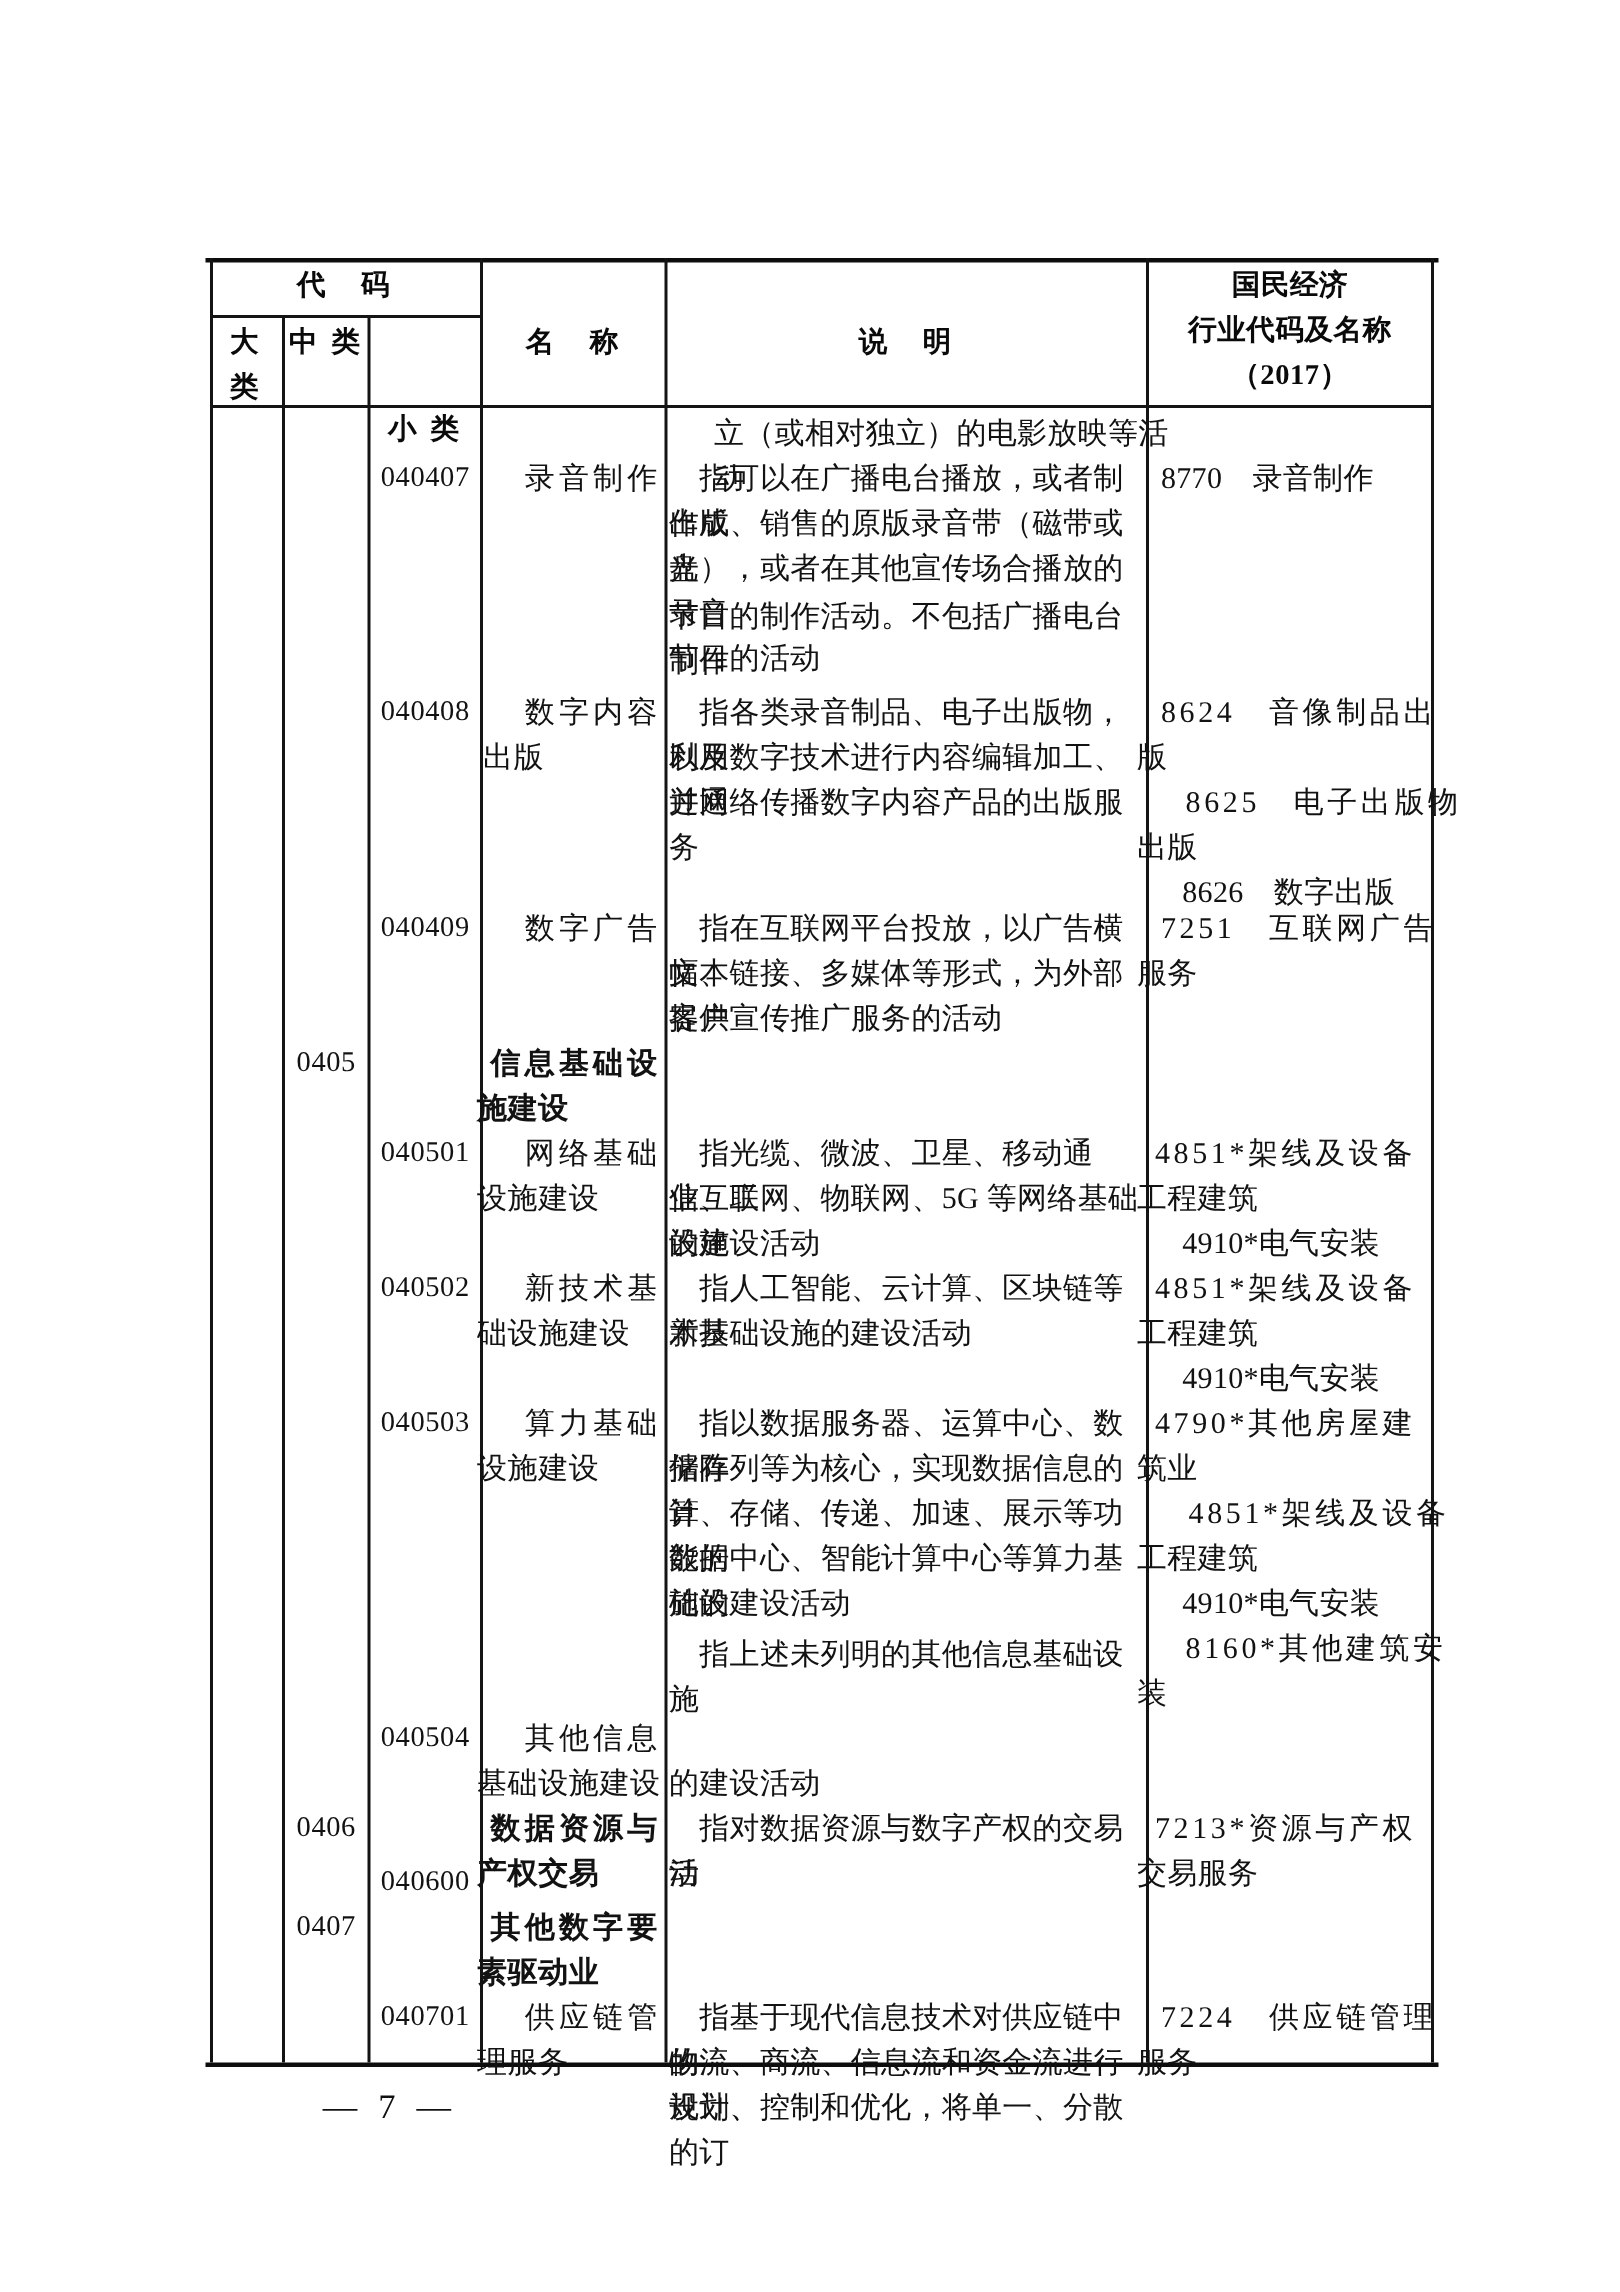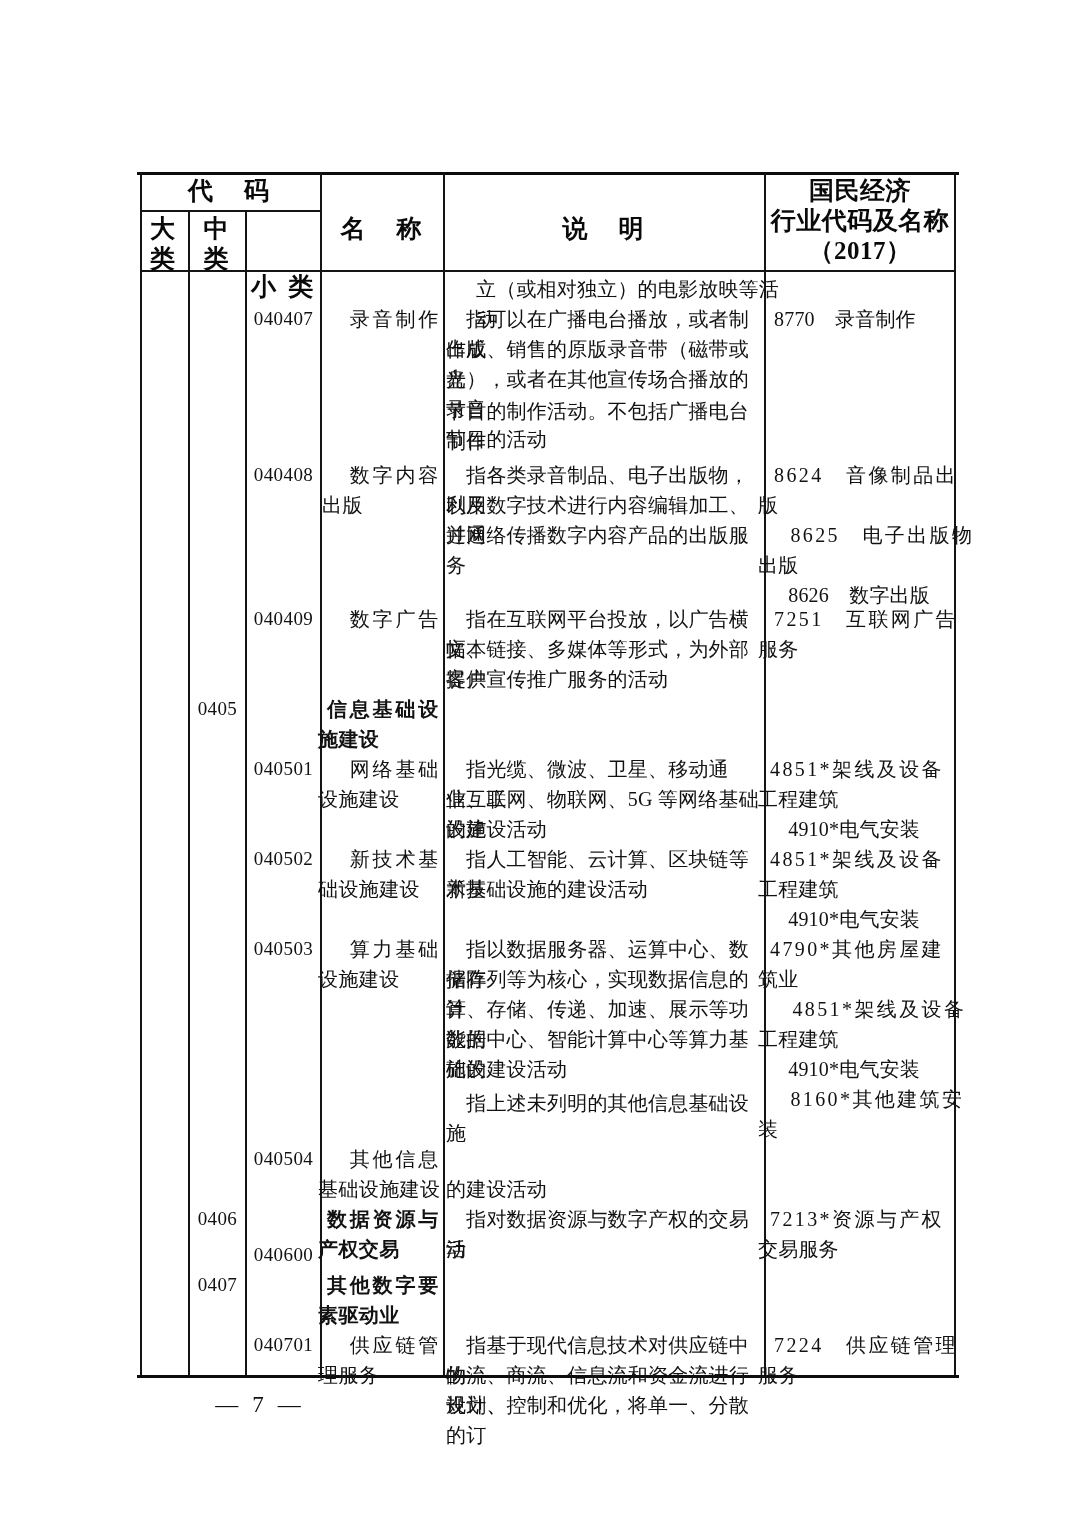--- a/index.html
+++ b/index.html
@@ -54,21 +54,21 @@
     position: absolute;
     height: 2px;
     background: #141414;
   }
 
   
   .hdr {
     position: absolute;
     text-align: center;
     font-weight: 700;
-    font-size: 25px;
+    font-size: 19px;
     line-height: 30px;
     letter-spacing: 0.12em;
     color: #0a0a0a;
   }
   .hdr.tight { letter-spacing: 0.02em; }
 
   
   .cell {
     position: absolute;
     font-size: 20px;

